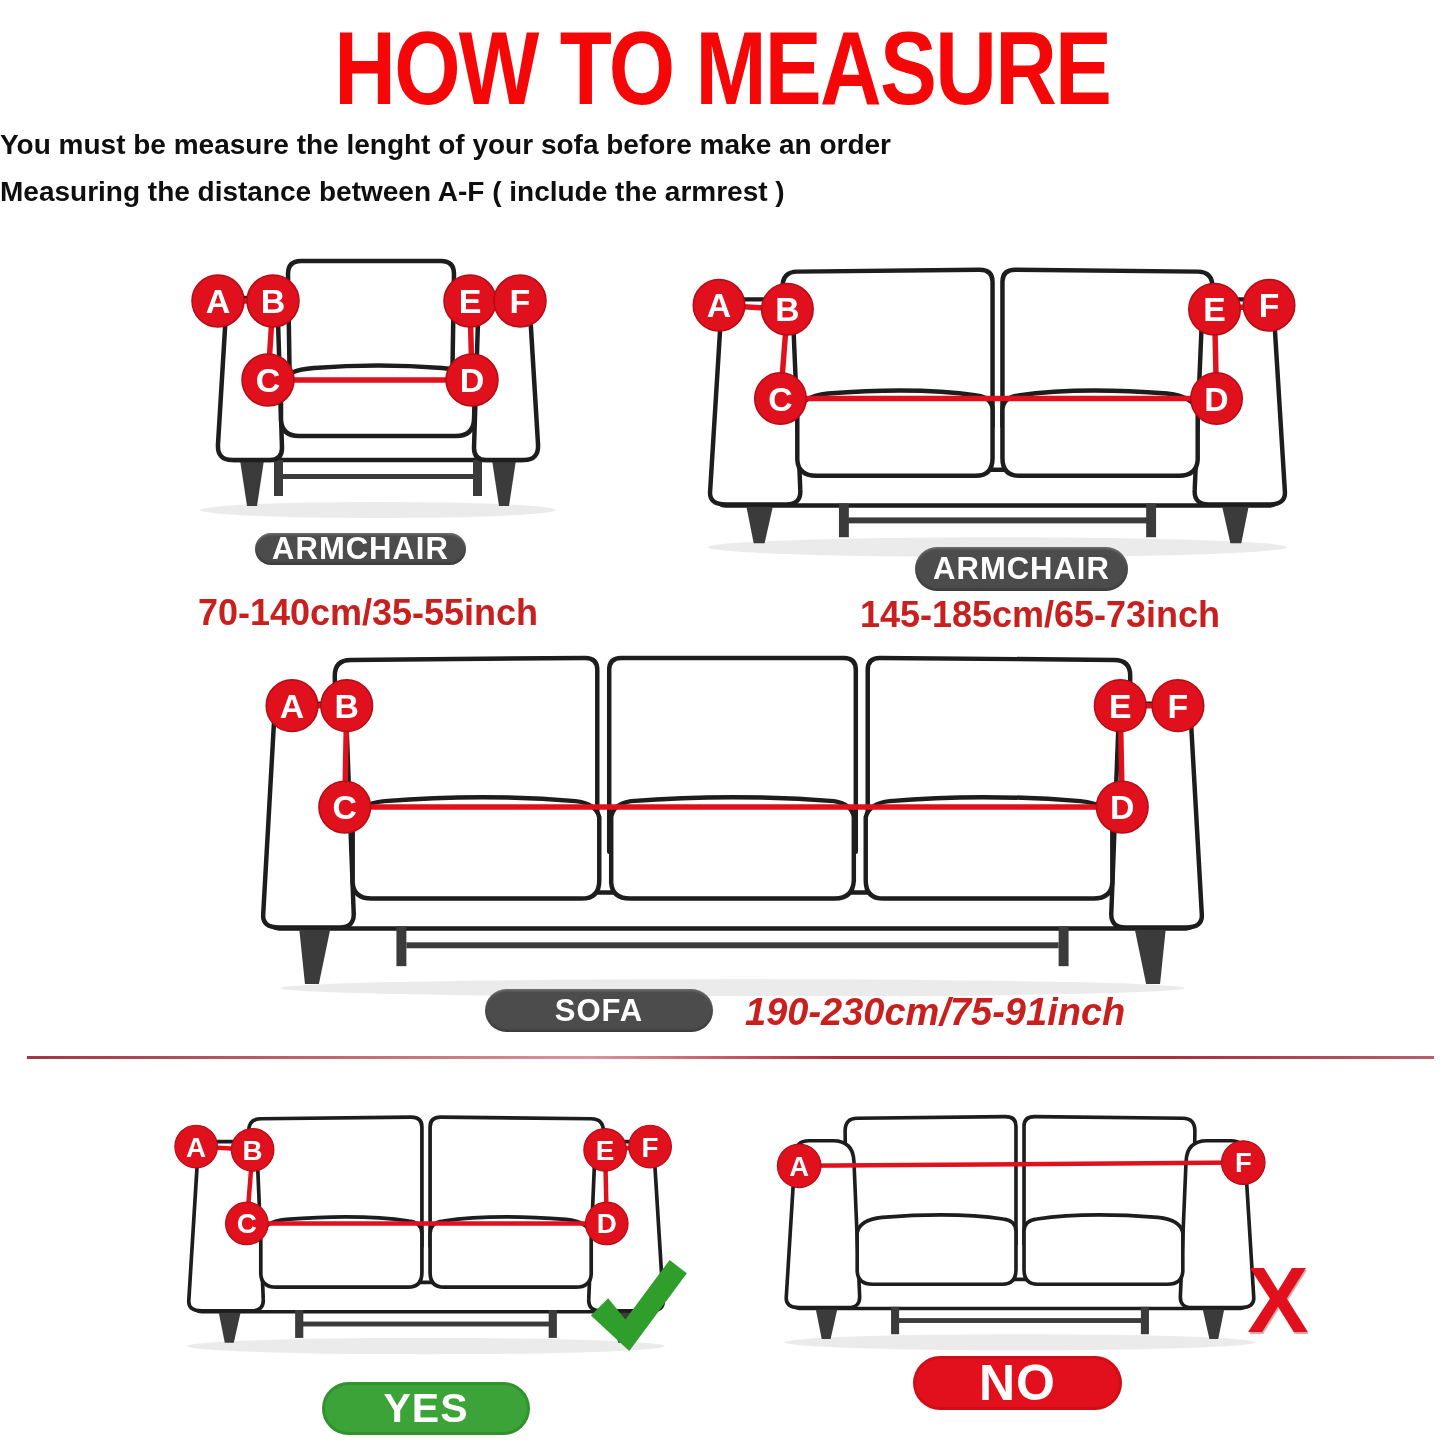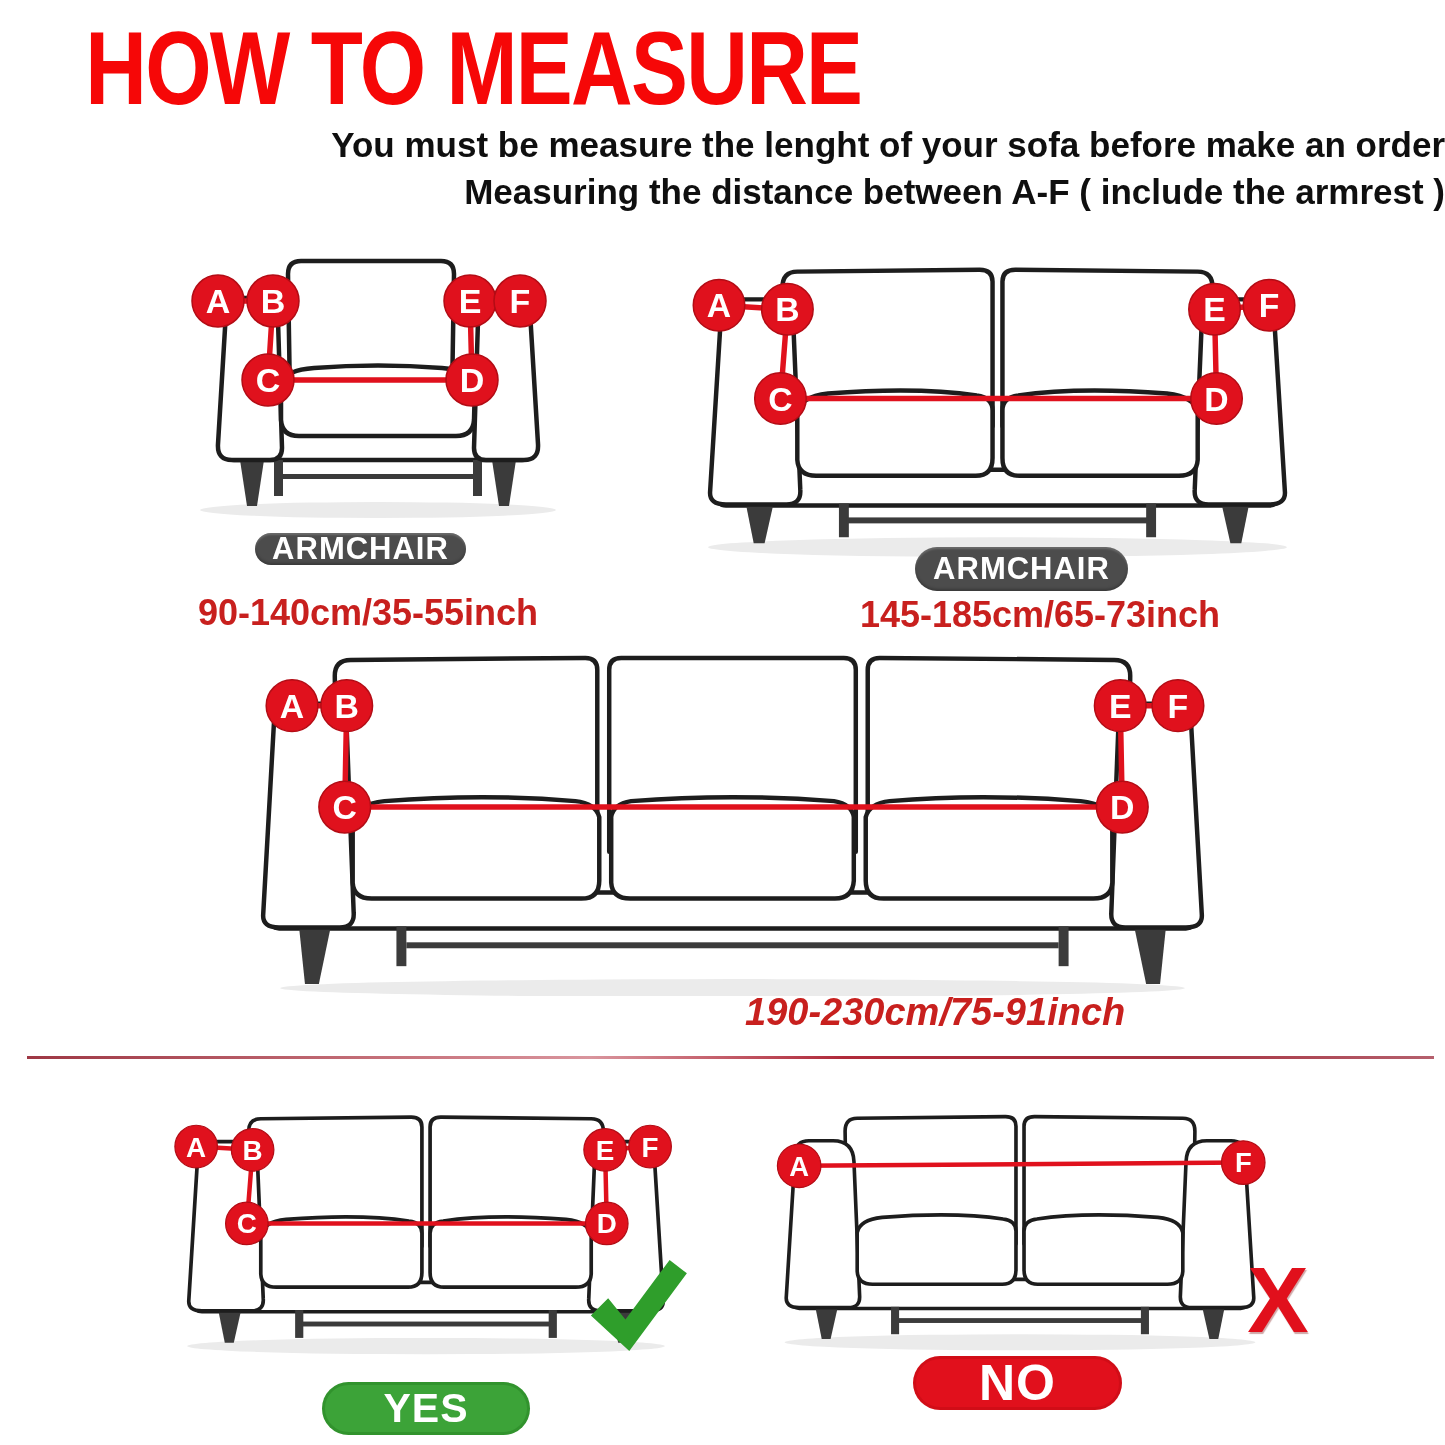--- a/index.html
+++ b/index.html
@@ -1,27 +1,27 @@
 <!DOCTYPE html>
 <html style="--title-red: #f60707; --accent-red: #e0111d; --dim-red: #c8201e; --pill-gray: #4c4c4c; --yes-green: #3ca338; --no-red: #e1101c; --check-green: #2f9e2b; --outline: #1d1d1d; --leg-dark: #3b3b3b;"><head>
 <meta charset="utf-8">
 <style>
   html,body{margin:0;padding:0;background:#fff;}
   .canvas{
     position:relative;width:1445px;height:1445px;overflow:hidden;background:#fff;
     font-family:"Liberation Sans", sans-serif;
   }
   .title{
-    position:absolute;left:0;right:0;top:16px;margin:0;
+    position:absolute;left:0;right:0;top:16px;margin:0;text-align:center;
     font-size:104px;font-weight:bold;color:var(--title-red);line-height:1.0;
   }
   .title span{display:inline-block;transform:scaleX(.82);letter-spacing:-2px;white-space:nowrap;}
   .subtitle{
-    position:absolute;left:0;right:0;top:121px;text-align:right;
-    font-size:35px;font-weight:bold;color:#0f0f0f;line-height:47px;
+    position:absolute;left:0;right:0;top:121px;text-align:left;
+    font-size:28px;font-weight:bold;color:#0f0f0f;line-height:47px;
   }
   .illus{position:absolute;}
   .ln{fill:#ffffff;stroke:var(--outline);stroke-width:4.5;stroke-linejoin:round;stroke-linecap:round;}
   .leg{fill:var(--leg-dark);stroke:none;}
   .shadow{fill:#ebebeb;}
   .mline{stroke:var(--accent-red);stroke-width:5.5;stroke-linecap:round;fill:none;}
   .mpoint circle{fill:var(--accent-red);stroke:#b30c15;stroke-width:1.5;}
   .mpoint text{
     fill:#fff;font-family:"Liberation Sans",sans-serif;font-size:34px;font-weight:bold;
     text-anchor:middle;
@@ -159,21 +159,21 @@
       </g>
     </g>
   </svg>
 
   <svg class="illus" style="left:690px;top:232px;width:615px;height:332px" viewBox="0 0 620 335">
     <use href="#loveseat-body"></use>
     <use href="#ls-measure"></use>
   </svg>
 
   <div class="pill" style="left:255px;top:533px;width:211px;height:32px;font-size:31px;">ARMCHAIR</div>
-  <div class="size centered" style="left:368px;top:592px;">90-140cm/35-55inch</div>
+  <div class="size centered" style="left:368px;top:592px;">70-140cm/35-55inch</div>
 
   <div class="pill" style="left:915px;top:547px;width:213px;height:44px;font-size:31px;">ARMCHAIR</div>
   <div class="size centered" style="left:1040px;top:594px;">145-185cm/65-73inch</div>
 
   <svg class="illus" style="left:245px;top:648px;width:975px;height:348px" viewBox="0 0 980 350">
     <g>
       <ellipse class="shadow" cx="490" cy="342" rx="455" ry="9"></ellipse>
       <rect class="ln" x="24" y="246" width="932" height="36" rx="10"></rect>
       <path class="leg" d="M54,280 L86,280 L74,338 L60,338 Z"></path>
       <path class="leg" d="M926,280 L894,280 L906,338 L920,338 Z"></path>
@@ -215,20 +215,21 @@
         <circle cx="880" cy="58" r="26"></circle>
           <text x="880" y="58" dy=".36em">E</text>
       </g>
       <g class="mpoint">
         <circle cx="938" cy="58" r="26"></circle>
           <text x="938" y="58" dy=".36em">F</text>
       </g>
     </g>
   </svg>
 
+  <div class="pill" style="left:485px;top:989px;width:228px;height:43px;font-size:31px;">SOFA</div>
   <div class="size" style="left:745px;top:991px;font-size:38px;font-style:italic;">190-230cm/75-91inch</div>
 
   <div class="divider"></div>
 
   <svg class="illus" style="left:172px;top:1086px;width:508px;height:274px" viewBox="0 0 620 335">
     <use href="#loveseat-body"></use>
     <use href="#ls-measure"></use>
   </svg>
 
   <svg class="illus" style="left:583px;top:1258px;width:106px;height:96px" viewBox="0 0 110 100">

